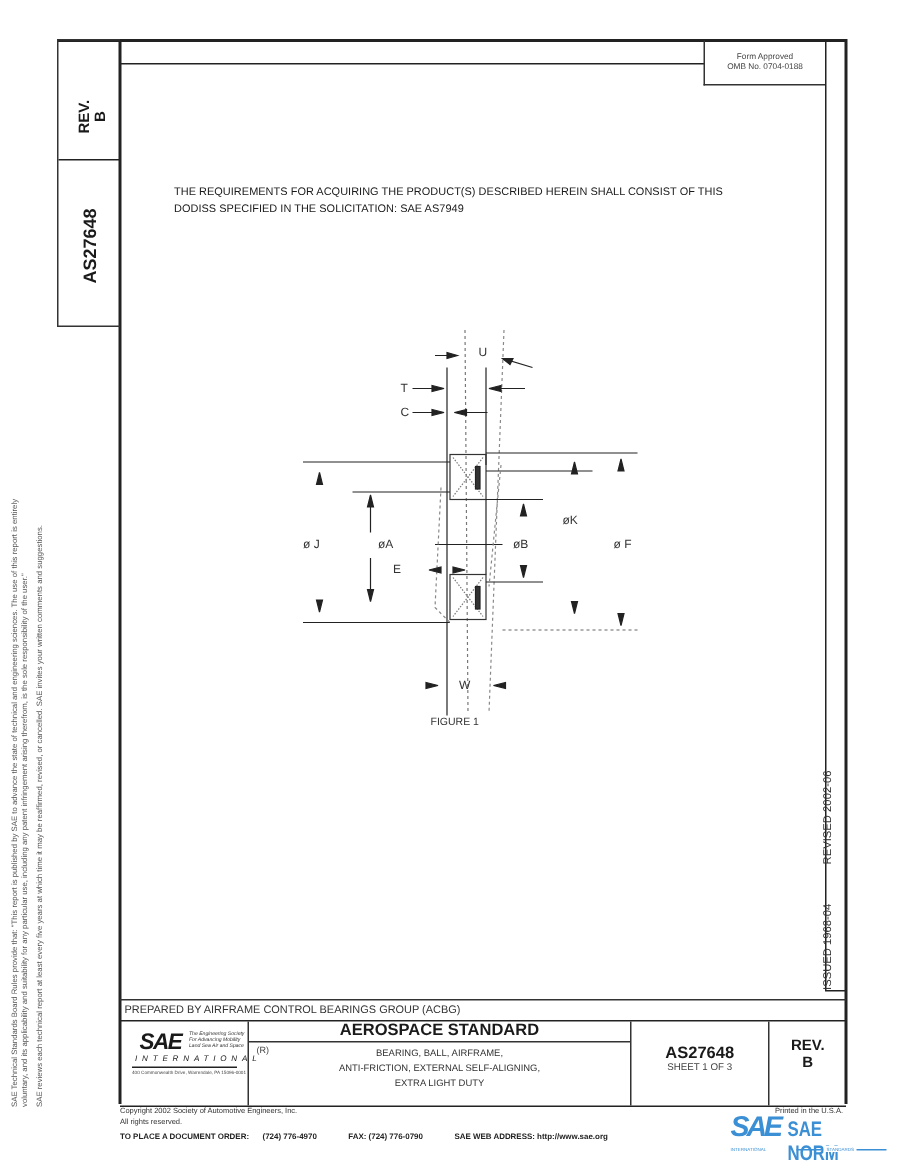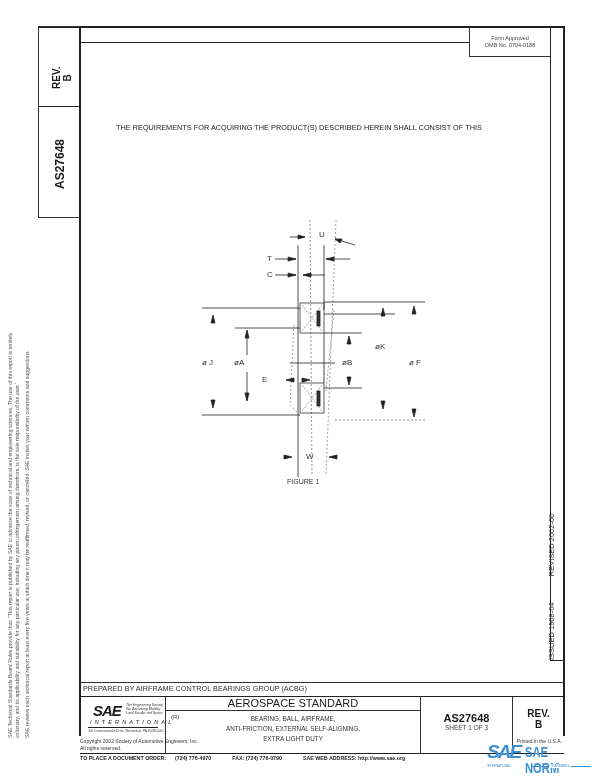--- a/index.html
+++ b/index.html
@@ -31,20 +31,21 @@
   <div class="vtext" style="left:14px;top:162px;font-size:12px;font-weight:bold;">AS27648</div>
 </div>
 
 <div class="abs" style="left:469px;top:27px;width:81px;height:30px;border-left:1px solid #333;border-bottom:1px solid #333;text-align:center;font-size:5.5px;color:#444;line-height:7px;padding-top:8px;box-sizing:border-box;">
   <div>Form Approved</div>
   <div>OMB No. 0704-0188</div>
 </div>
 
 <div class="abs req" style="left:116px;top:113px;width:430px;margin-top:10px;">
   <div>THE REQUIREMENTS FOR ACQUIRING THE PRODUCT(S) DESCRIBED HEREIN SHALL CONSIST OF THIS</div>
+  <div>DODISS SPECIFIED IN THE SOLICITATION:  SAE AS7949</div>
 </div>
 
 <div class="abs" style="left:190px;top:215px;width:260px;height:280px;">
   <svg width="260" height="270" viewBox="0 0 260 270" style="position:absolute;left:0;top:0;">
     <g stroke="#222" stroke-width="0.8" fill="none">
 
       <line x1="120" y1="5" x2="122" y2="260" stroke-dasharray="2,2" stroke="#777"></line>
       <line x1="146" y1="5" x2="136" y2="260" stroke-dasharray="2,2" stroke="#888"></line>
 
       <line x1="100" y1="22" x2="115" y2="22"></line>
@@ -109,21 +110,21 @@
       <polygon points="224,202 222,194 226,194" fill="#222"></polygon>
 
       <polygon points="102,242 94,240 94,244" fill="#222"></polygon>
       <polygon points="139,242 147,240 147,244" fill="#222"></polygon>
     </g>
   </svg>
   <span class="lbl" style="left:129px;top:15px;">U</span>
   <span class="lbl" style="left:77px;top:39px;">T</span>
   <span class="lbl" style="left:77px;top:55px;">C</span>
   <span class="lbl" style="left:12px;top:143px;">ø J</span>
-  <span class="lbl" style="left:44px;top:143px;">øA</span>
+  <span class="lbl" style="left:62px;top:143px;">øA</span>
   <span class="lbl" style="left:72px;top:160px;">E</span>
   <span class="lbl" style="left:152px;top:143px;">øB</span>
   <span class="lbl" style="left:185px;top:127px;">øK</span>
   <span class="lbl" style="left:219px;top:143px;">ø F</span>
   <span class="lbl" style="left:116px;top:237px;">W</span>
   <div class="abs" style="left:97px;top:263px;font-size:7px;color:#333;">FIGURE 1</div>
 </div>
 
 <div class="vtext side-note" style="left:7px;top:738px;width:540px;">
   <div>SAE Technical Standards Board Rules provide that: "This report is published by SAE to advance the state of technical and engineering sciences. The use of this report is entirely</div>
@@ -131,38 +132,38 @@
   <div style="margin-top:3px;">SAE reviews each technical report at least every five years at which time it may be reaffirmed, revised, or cancelled. SAE invites your written comments and suggestions.</div>
 </div>
 
 <div class="vtext" style="left:547px;top:660px;font-size:7.5px;color:#333;">
   <span>ISSUED 1968-04</span>
   <span style="display:inline-block;width:22px;"></span>
   <span>REVISED 2002-06</span>
 </div>
 <div class="line" style="left:550px;top:660px;width:14px;height:1px;"></div>
 
-<div class="abs" style="left:80px;top:666px;width:484px;height:70px;border-top:1px solid #333;border-bottom:1.5px solid #222;margin-top:16px;">
+<div class="abs" style="left:80px;top:666px;width:484px;height:70px;border-top:1px solid #333;border-bottom:1.5px solid #222;">
   <div class="abs" style="left:3px;top:1px;font-size:7.3px;color:#333;">PREPARED BY AIRFRAME CONTROL BEARINGS GROUP (ACBG)</div>
   <div class="line" style="left:0;top:13px;width:484px;height:1px;"></div>
 
   <div class="abs" style="left:0;top:14px;width:85px;height:56px;border-right:1px solid #333;">
     <div class="abs" style="left:13px;top:5px;font-size:15px;font-weight:bold;font-style:italic;letter-spacing:-1px;">SAE</div>
     <div class="abs" style="left:46px;top:6px;font-size:3.4px;line-height:4px;font-style:italic;color:#333;">
       <div>The Engineering Society</div>
       <div>For Advancing Mobility</div>
       <div>Land Sea Air and Space</div>
     </div>
     <div class="abs" style="left:10px;top:22px;font-size:5.4px;letter-spacing:3.2px;font-style:italic;">INTERNATIONAL</div>
     <div class="line" style="left:8px;top:30px;width:70px;height:0.6px;"></div>
     <div class="abs" style="left:8px;top:32px;font-size:3.1px;color:#444;">400 Commonwealth Drive, Warrendale, PA 15096-0001</div>
   </div>
 
   <div class="abs" style="left:86px;top:14px;width:254px;height:56px;border-right:1px solid #333;">
-    <div style="text-align:center;font-size:11px;font-weight:normal;height:13px;line-height:13px;border-bottom:1px solid #333;">AEROSPACE STANDARD</div>
+    <div style="text-align:center;font-size:11px;font-weight:bold;height:13px;line-height:13px;border-bottom:1px solid #333;">AEROSPACE STANDARD</div>
     <div class="abs" style="left:5px;top:17px;font-size:6px;color:#444;">(R)</div>
     <div class="abs" style="left:0;top:17px;width:254px;text-align:center;font-size:6.3px;line-height:10px;color:#333;">
       <div>BEARING, BALL, AIRFRAME,</div>
       <div>ANTI-FRICTION, EXTERNAL SELF-ALIGNING,</div>
       <div>EXTRA LIGHT DUTY</div>
     </div>
   </div>
 
   <div class="abs" style="left:341px;top:14px;width:91px;height:56px;border-right:1px solid #333;text-align:center;">
     <div style="margin-top:15px;font-size:11px;font-weight:bold;">AS27648</div>

